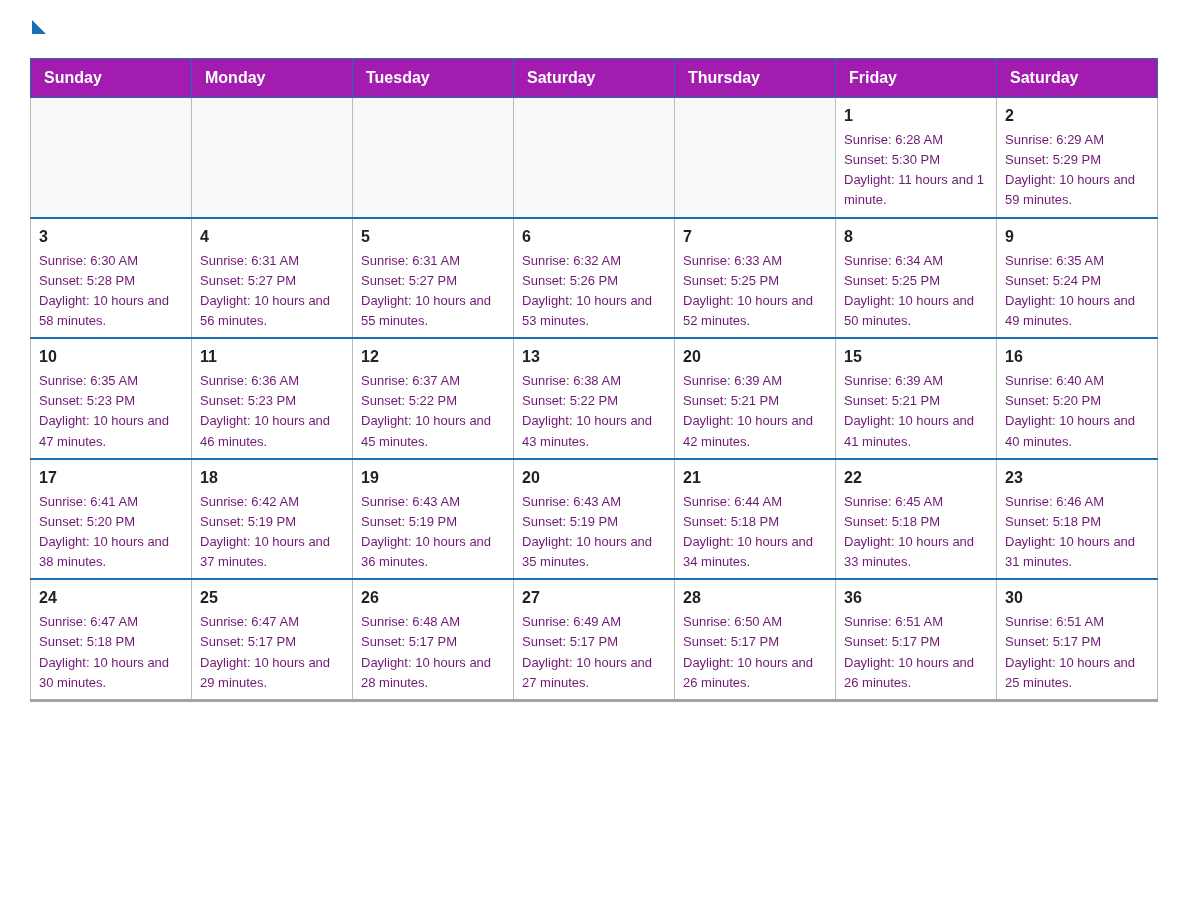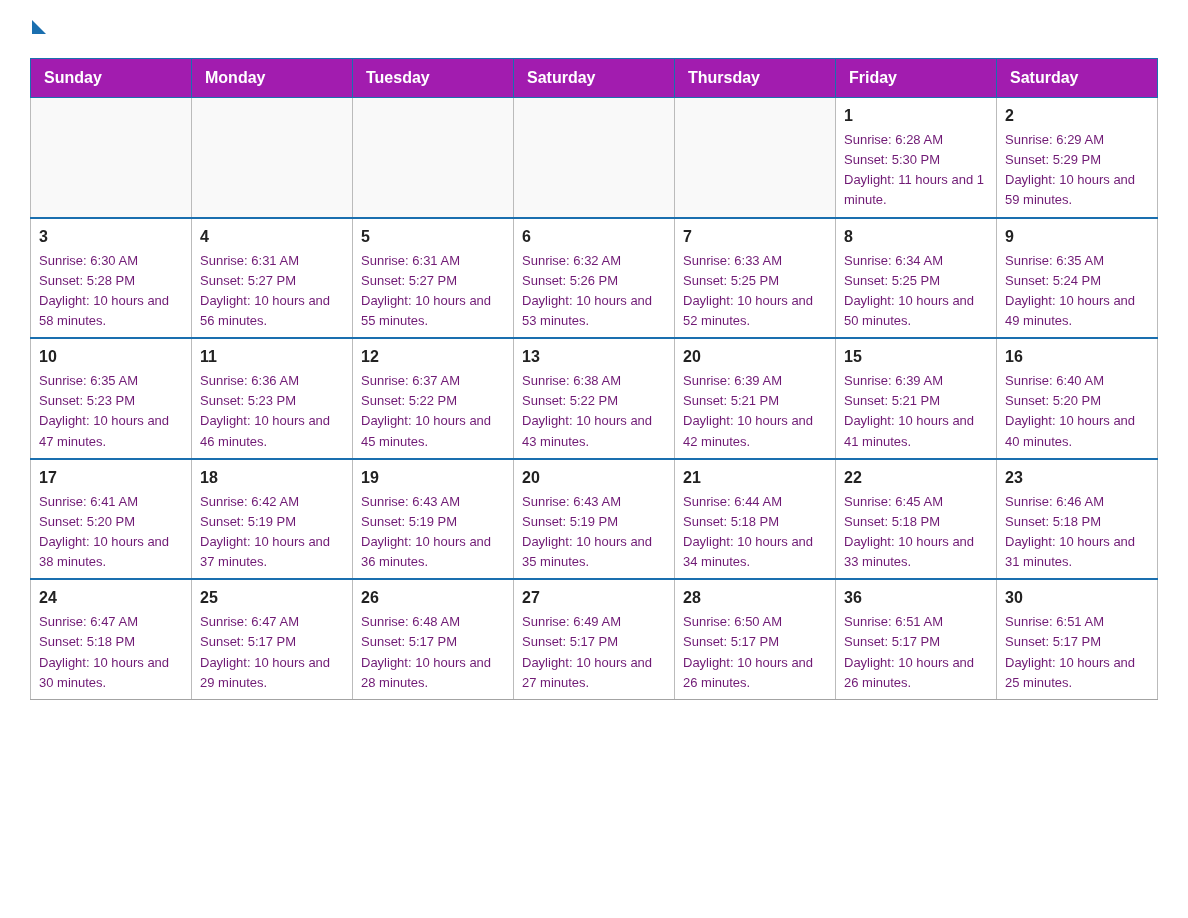--- a/index.html
+++ b/index.html
@@ -81,21 +81,21 @@
       width: calc(100% / 7);
       vertical-align: top;
       padding: 6px 8px;
       border: 1px solid #bbb;
       border-bottom: 2px solid #1a6faf;
       min-height: 110px;
       font-size: 13px;
       line-height: 1.5;
     }
     .calendar tr:last-child td {
-      border-bottom: 1px solid #a3a3a3;
+      border-bottom: 3px solid #a3a3a3;
     }
     .day-number {
       font-size: 16px;
       font-weight: bold;
       color: #222;
       display: block;
       margin-bottom: 2px;
     }
     .day-info {
       font-size: 13px;

